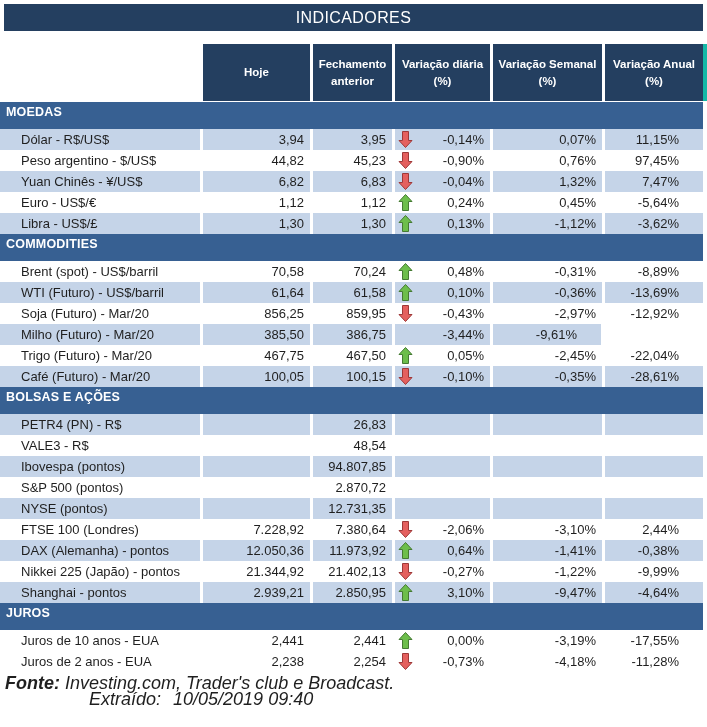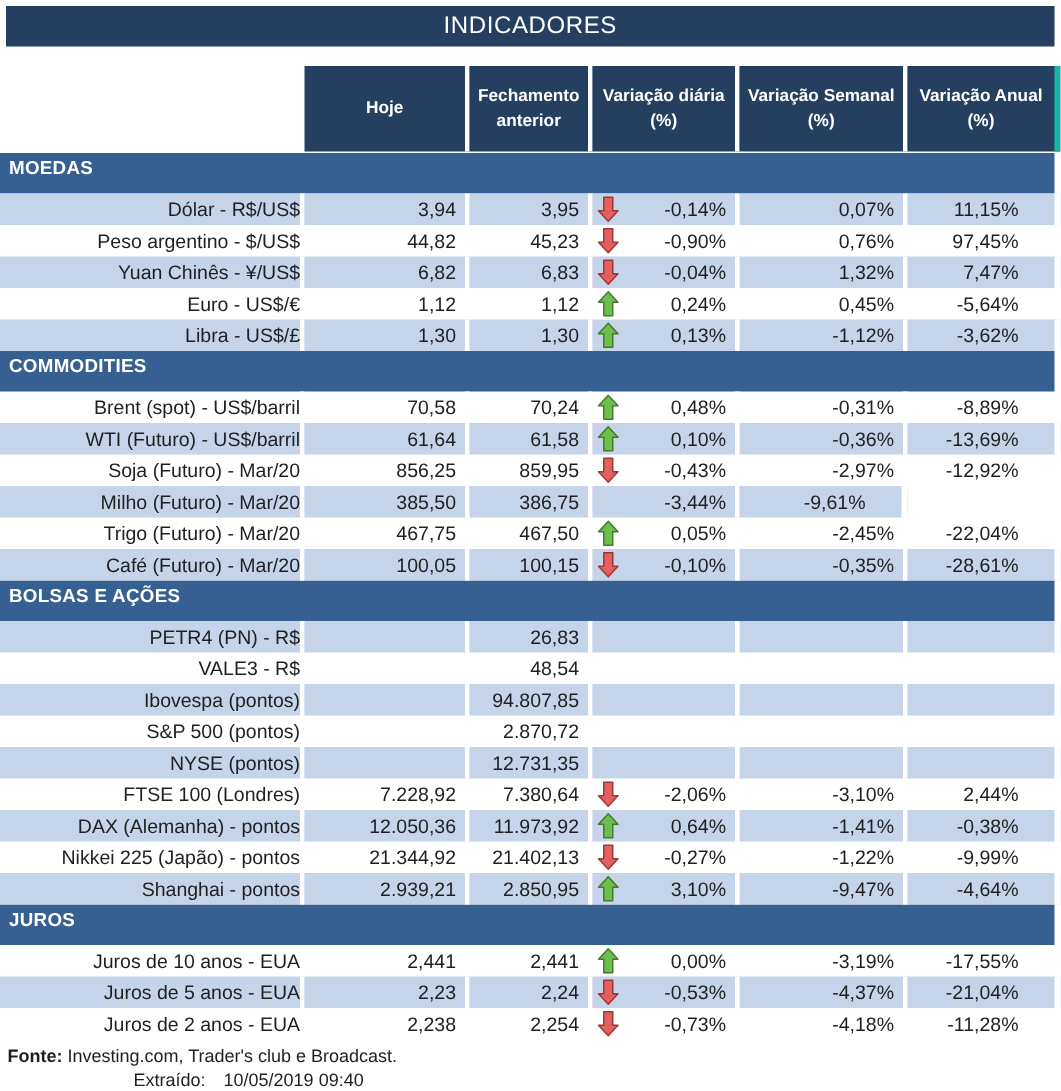--- a/index.html
+++ b/index.html
@@ -57,34 +57,34 @@
   }
   .row { height: 21px; font-size: 13px; }
   .row > div {
     line-height: 21px;
     box-sizing: border-box;
     border-right: 3px solid #fff;
     overflow: hidden;
     white-space: nowrap;
   }
   .row.shaded > div { background: var(--row-shaded, #C5D4E8); }
-  .label-cell { padding-left: 3px; text-align: right; }
+  .label-cell { padding-left: 21px; }
   .num-cell { text-align: right; padding-right: 6px; }
   .anual-cell { padding-right: 24px; border-right: 4px solid #fff !important; }
   .diaria-cell { position: relative; }
   .arrow {
     position: absolute;
     left: 3px;
     top: 1px;
     width: 15px;
     height: 19px;
     display: inline-block;
   }
   .arrow svg { width: 15px; height: 19px; display: block; }
-  .footer { margin-top: 3px; font-size: 12px; }
+  .footer { margin-top: 3px; font-size: 18px; font-style: italic; }
   .footer-line1 { margin-left: 5px; height: 16px; line-height: 16px; }
   .footer-line2 { margin-left: 89px; height: 16px; line-height: 16px; }
   .bold { font-weight: bold; }
   .extraido-value { margin-left: 12px; }
 </style>
 </head>
 <body>
 
 <div class="title-bar">INDICADORES</div>
 
@@ -322,32 +322,20 @@
       <div class="num-cell">2,441</div>
       <div class="num-cell">2,441</div>
       <div class="num-cell diaria-cell"><span class="arrow">
           <svg viewBox="0 0 30 36">
             <polygon points="15,2 28,16 21,16 21,34 9,34 9,16 2,16" fill="#6DBE4B" stroke="#457A33" stroke-width="2" stroke-linejoin="round"></polygon>
           </svg>
         </span><span>0,00%</span></div>
       <div class="num-cell">-3,19%</div>
       <div class="num-cell anual-cell">-17,55%</div>
     </div>
-    <div class="grid row shaded">
-      <div class="label-cell">Juros de 5 anos - EUA</div>
-      <div class="num-cell">2,23</div>
-      <div class="num-cell">2,24</div>
-      <div class="num-cell diaria-cell"><span class="arrow">
-          <svg viewBox="0 0 30 36">
-            <polygon points="15,34 2,20 9,20 9,2 21,2 21,20 28,20" fill="#E4605E" stroke="#9E3838" stroke-width="2" stroke-linejoin="round"></polygon>
-          </svg>
-        </span><span>-0,53%</span></div>
-      <div class="num-cell">-4,37%</div>
-      <div class="num-cell anual-cell">-21,04%</div>
-    </div>
     <div class="grid row">
       <div class="label-cell">Juros de 2 anos - EUA</div>
       <div class="num-cell">2,238</div>
       <div class="num-cell">2,254</div>
       <div class="num-cell diaria-cell"><span class="arrow">
           <svg viewBox="0 0 30 36">
             <polygon points="15,34 2,20 9,20 9,2 21,2 21,20 28,20" fill="#E4605E" stroke="#9E3838" stroke-width="2" stroke-linejoin="round"></polygon>
           </svg>
         </span><span>-0,73%</span></div>
       <div class="num-cell">-4,18%</div>

